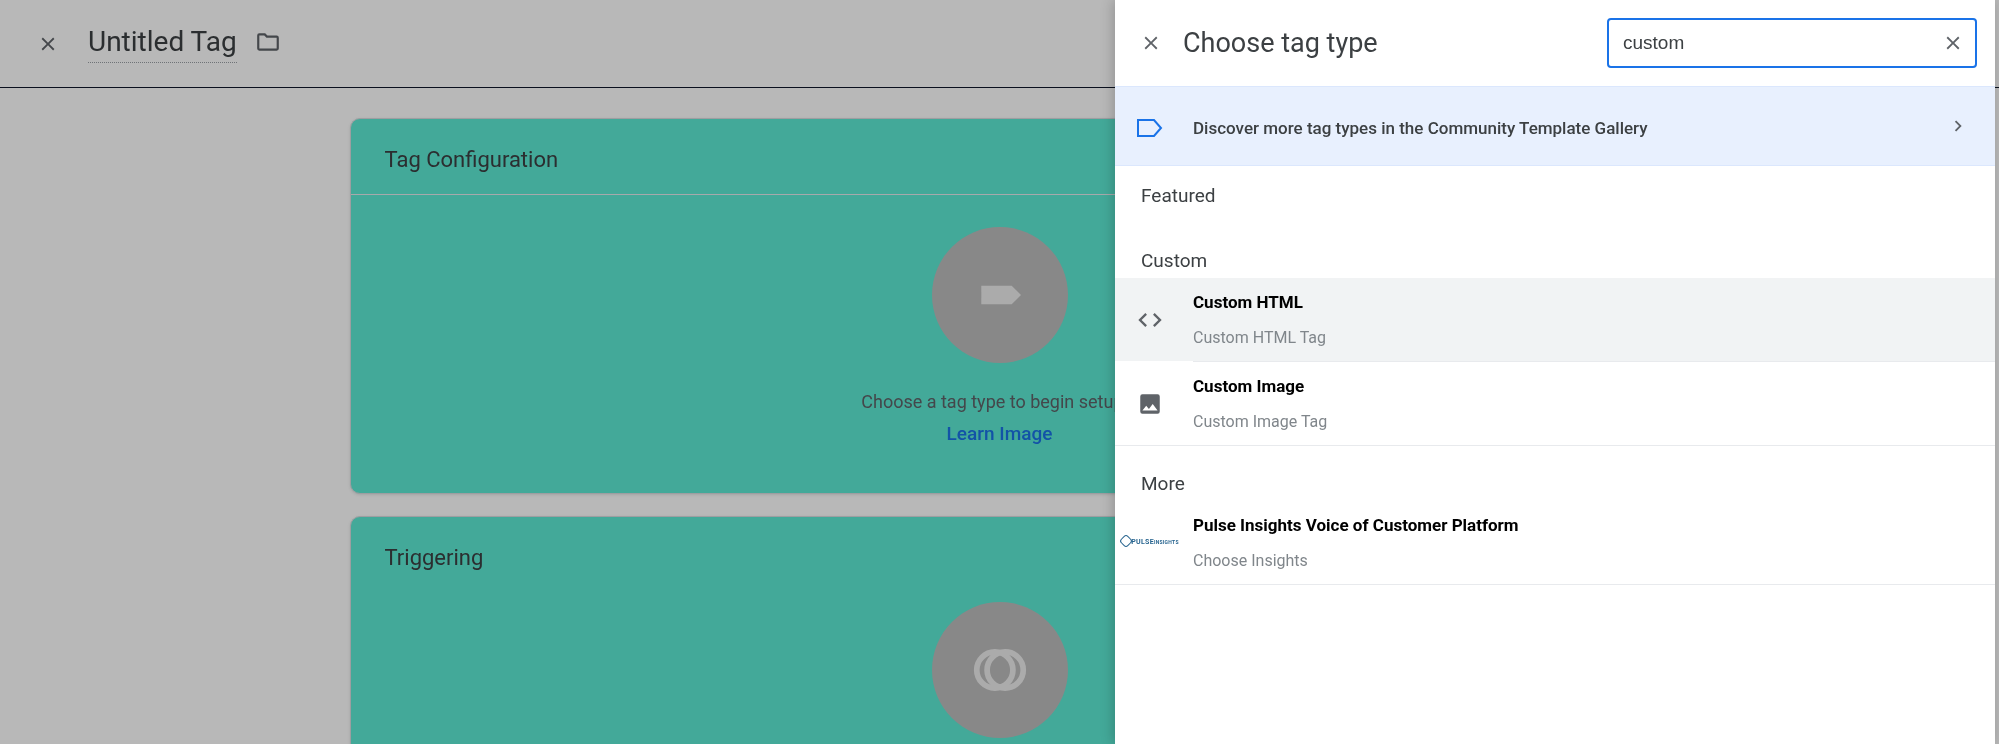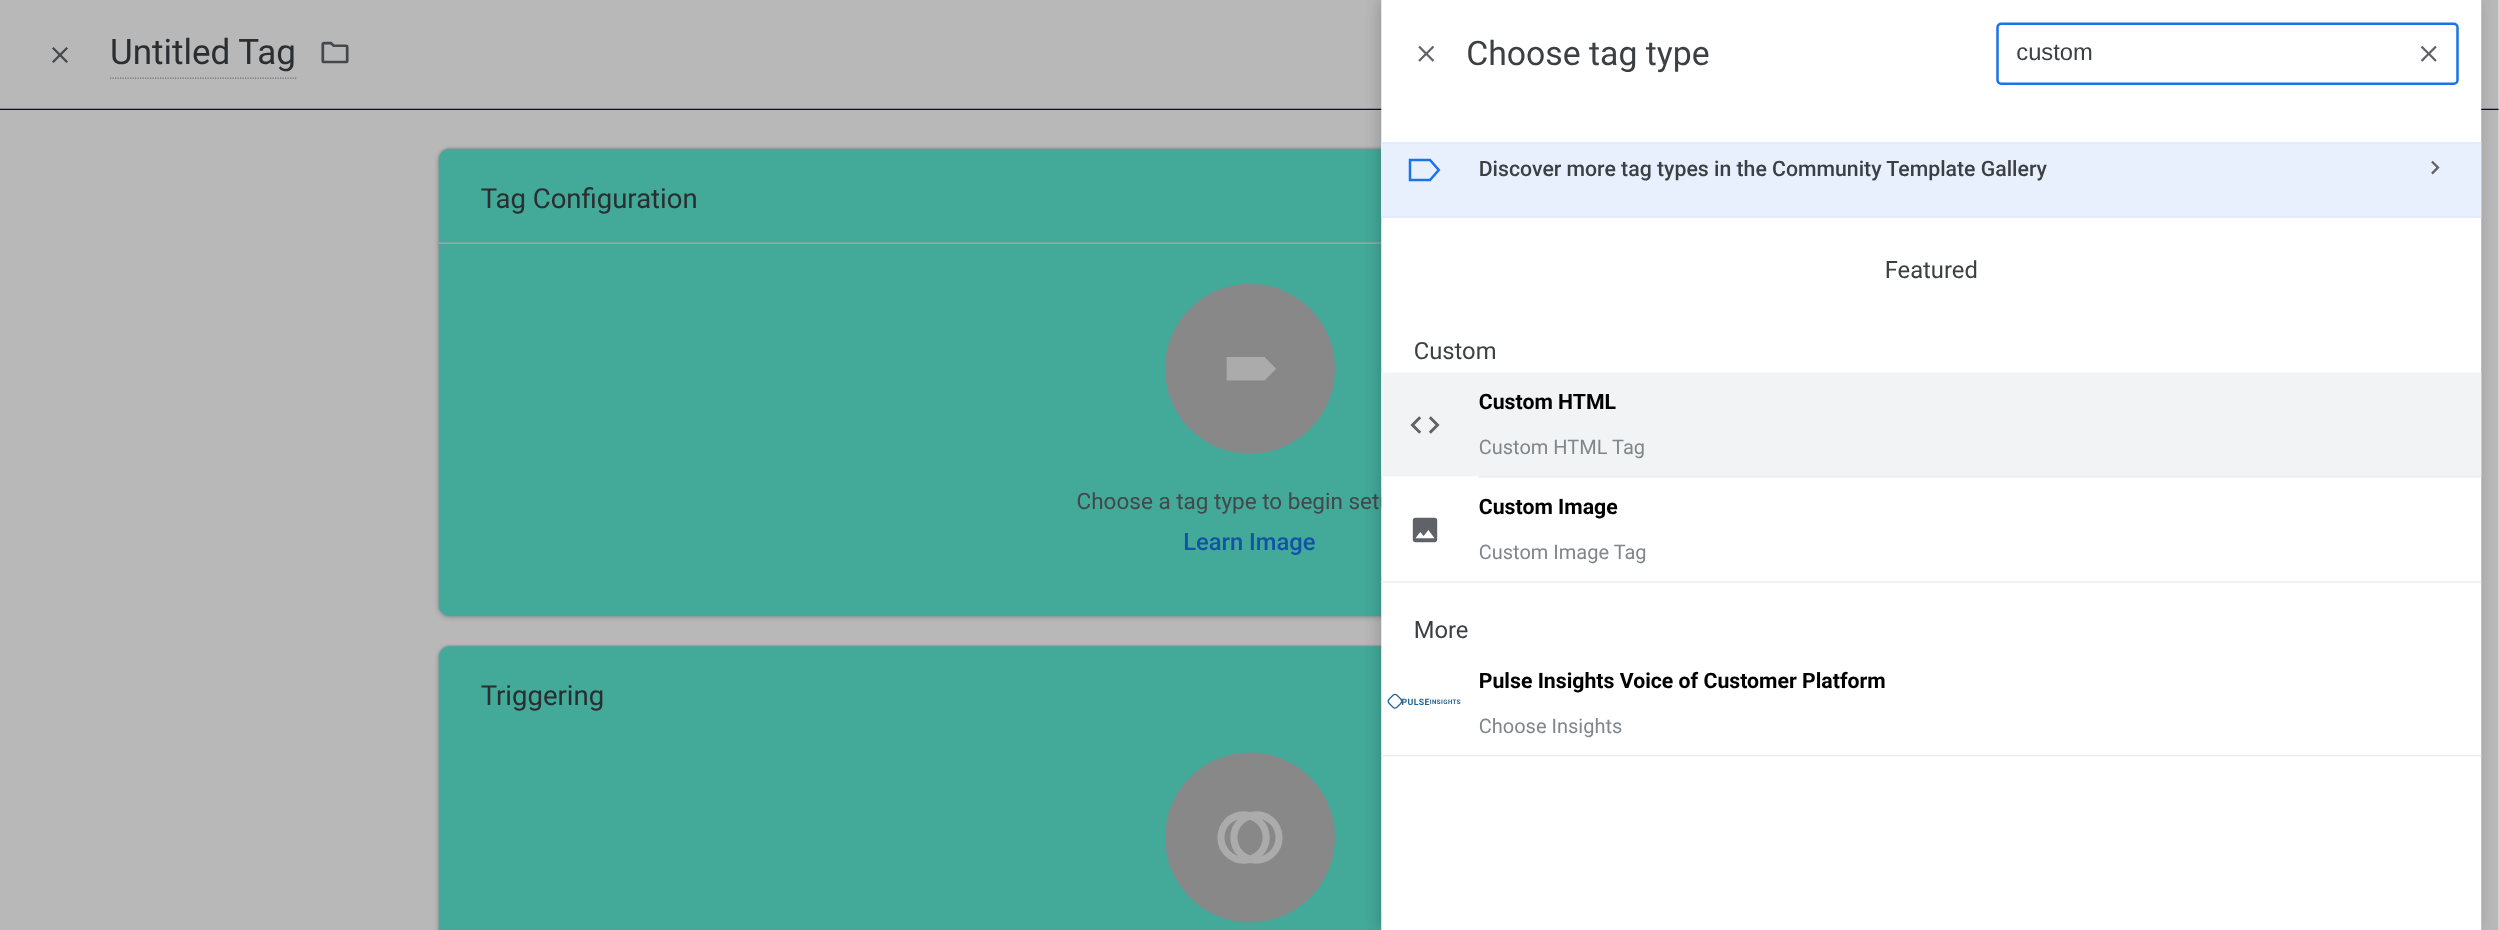--- a/index.html
+++ b/index.html
@@ -94,21 +94,21 @@
   }
   .learn-more {
     font-size: 19px;
     color: #1a73e8;
     font-weight: 500;
   }
 
   
   .panel {
     position: absolute;
-    top: 0; right: 14px; bottom: 0;
+    top: 0; right: 4px; bottom: 0;
     width: 880px;
     background: #fff;
     box-shadow: -2px 0 12px rgba(0,0,0,0.2);
     display: flex;
     flex-direction: column;
     z-index: 10;
   }
   .panel-header {
     display: flex;
     align-items: center;
@@ -149,25 +149,24 @@
     width: 32px; height: 32px;
     display: flex; align-items: center; justify-content: center;
     color: #5f6368;
     cursor: pointer;
   }
 
   .banner {
     background: #e8f0fe;
     border-top: 1px solid #dbe7fd;
     border-bottom: 1px solid #dbe7fd;
-    padding: 4px 26px 20px 18px;
-    display: flex;
-    align-items: center;
-    cursor: pointer;
-    margin-top: 28px;
+    padding: 24px 26px 20px 18px;
+    display: flex;
+    align-items: center;
+    cursor: pointer;
   }
   .banner .tag-outline {
     width: 34px; height: 34px;
     display: flex; align-items: center; justify-content: center;
     margin-right: 26px;
   }
   .banner-text {
     font-size: 17px;
     font-weight: 500;
     color: #3c4043;
@@ -176,21 +175,21 @@
   .banner .chev {
     color: #5f6368;
   }
 
   .section-head {
     font-size: 19px;
     color: #3c4043;
     padding: 24px 26px 6px 26px;
   }
   .section-head.more { padding-top: 26px; }
-  .section-head.featured { padding-top: 30px; padding-bottom: 0; text-align: center; }
+  .section-head.featured { padding-top: 18px; padding-bottom: 0; }
 
   .list {  }
   .list-item {
     display: flex;
     align-items: center;
     padding: 14px 26px 14px 18px;
     cursor: pointer;
     border-bottom: 1px solid #e8eaed;
   }
   .list-item.hover { background: #f1f3f4; }

